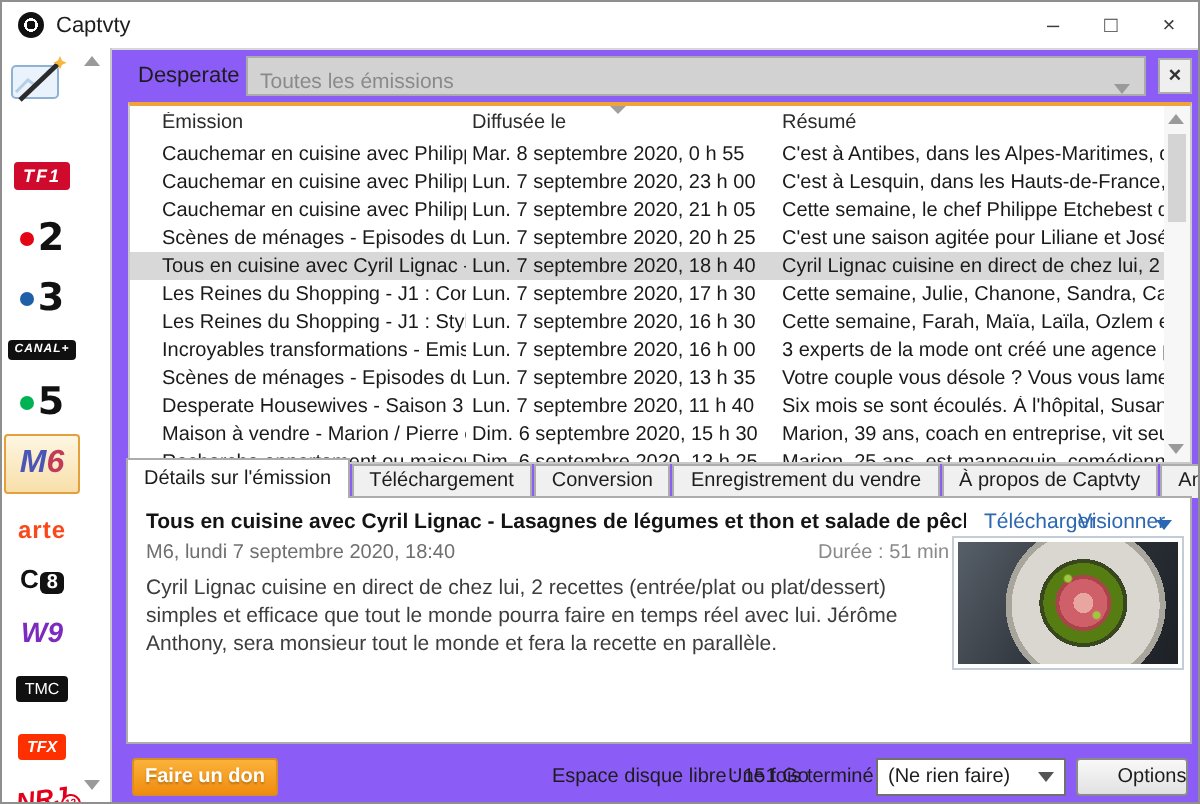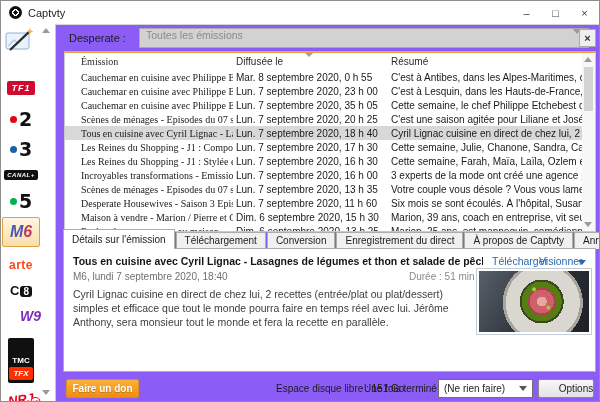--- a/index.html
+++ b/index.html
@@ -24,37 +24,37 @@
   .dot{display:inline-block;width:7px;height:7px;border-radius:50%;margin-right:2px;}
   .num{font-weight:bold;font-size:19px;color:#111;font-family:"DejaVu Sans",sans-serif;}
   .logo-canal{display:inline-block;background:#101010;color:#fff;font-weight:bold;font-style:italic;font-size:6px;padding:2px 3px;border-radius:2px;letter-spacing:.5px;}
   .m6box{left:1px;width:38px;height:30px;border:1px solid #e3a03c;border-radius:2px;background:linear-gradient(#fdf6e2,#f8dfa9);box-sizing:border-box;}
   .logo-m6{font-weight:bold;font-style:italic;font-size:16px;color:#4a55b8;}
   .logo-m6 .six{color:#c23a5a;}
   .logo-arte{font-weight:bold;font-size:12px;color:#fa481c;letter-spacing:.5px;}
   .logo-c8 .c{font-weight:bold;font-size:13px;color:#111;}
   .logo-c8 .eight{display:inline-block;background:#111;color:#fff;font-weight:bold;font-size:10px;padding:0 3px;border-radius:3px;margin-left:1px;}
   .logo-w9{font-weight:bold;font-size:14px;color:#7d2bbf;font-style:italic;}
-  .logo-tmc{display:inline-block;background:#101010;color:#fff;font-weight:bold;font-size:8px;padding:18px 4px;border-radius:2px;}
+  .logo-tmc{display:inline-block;background:#101010;color:#fff;font-weight:normal;font-size:8px;padding:2px 4px;border-radius:2px;}
   .logo-tfx{display:inline-block;background:#ff3000;color:#fff;font-weight:bold;font-style:italic;font-size:8px;padding:2px 4px;border-radius:2px;}
   .logo-nrj{position:relative;font-weight:bold;font-style:italic;font-size:13px;color:#e3001b;transform:rotate(-8deg);display:inline-block;}
   .logo-nrj .badge{position:absolute;right:-6px;bottom:-2px;background:#fff;border:1px solid #e3001b;color:#e3001b;font-size:5px;font-style:normal;border-radius:50%;width:8px;height:8px;line-height:8px;text-align:center;}
 
   
   .rubrique-label{position:absolute;left:68px;top:31px;font-size:11px;color:#1c1c1c;}
-  .rubrique-combo{position:absolute;left:122px;top:27px;width:450px;height:20px;background:#d2d2d2;border:1px solid #ababab;box-sizing:border-box;display:flex;align-items:flex-start;margin-left:16px;}
+  .rubrique-combo{position:absolute;left:122px;top:27px;width:450px;height:20px;background:#d2d2d2;border:1px solid #ababab;box-sizing:border-box;display:flex;align-items:flex-end;}
   .rubrique-combo .val{font-size:10.5px;color:#8a8a8a;padding-left:6px;white-space:nowrap;overflow:hidden;flex:1;}
   .combo-caret{width:0;height:0;border-left:4px solid transparent;border-right:4px solid transparent;border-top:5px solid #9a9a9a;margin-right:7px;}
   .rubrique-clear{position:absolute;left:578px;top:28px;width:17px;height:18px;background:#efefef;border:1px solid #ababab;box-sizing:border-box;text-align:center;line-height:16px;font-size:11px;font-weight:bold;color:#333;}
 
   
   .listview{position:absolute;left:63px;top:50px;width:532px;height:181px;background:#fff;border:1px solid #c9c9c9;border-top:2px solid #efa33b;box-sizing:border-box;overflow:hidden;}
   .lv-header{position:relative;display:flex;height:17px;align-items:center;font-size:10px;color:#2b2b2b;}
   .cell{white-space:nowrap;overflow:hidden;box-sizing:border-box;display:block;}
-  .c1{width:168px;padding-left:16px;flex:none;font-family:Liberation Serif, serif;}
+  .c1{width:168px;padding-left:16px;flex:none;}
   .c2{width:152px;padding-left:3px;flex:none;}
   .c3{flex:1;padding-left:6px;padding-right:14px;}
   .sort-caret{position:absolute;left:240px;top:0;width:0;height:0;border-left:4px solid transparent;border-right:4px solid transparent;border-top:4px solid #9f9f9f;}
   .lv-row{display:flex;height:14px;align-items:center;font-size:10px;color:#1a1a1a;}
   .lv-row.selected{background:#d8d8d8;}
   .lv-scrollbar{position:absolute;right:0;top:0;bottom:0;width:13px;background:#f7f7f7;}
   .lv-up{position:absolute;right:3px;top:4px;width:0;height:0;border-left:4px solid transparent;border-right:4px solid transparent;border-bottom:5px solid #9a9a9a;}
   .lv-down{position:absolute;right:3px;bottom:4px;width:0;height:0;border-left:4px solid transparent;border-right:4px solid transparent;border-top:5px solid #9a9a9a;}
   .lv-thumb{position:absolute;right:2px;top:14px;width:9px;height:44px;background:#d4d4d4;}
 
@@ -139,21 +139,21 @@
     </div>
     <div class="ch m6box" style="top:193px;">
       <span class="logo-m6"><span>M</span><span class="six">6</span></span>
     </div>
     <div class="ch" style="top:234px;">
       <span class="logo-arte">arte</span>
     </div>
     <div class="ch" style="top:257px;">
       <span class="logo-c8"><span class="c">C</span><span class="eight">8</span></span>
     </div>
-    <div class="ch" style="top:284px;justify-content:flex-end;">
+    <div class="ch" style="top:284px;">
       <span class="logo-w9">W9</span>
     </div>
     <div class="ch" style="top:314px;">
       <span class="logo-tmc">TMC</span>
     </div>
     <div class="ch" style="top:343px;">
       <span class="logo-tfx">TFX</span>
     </div>
     <div class="ch" style="top:368px;">
       <span class="logo-nrj"><span>NRJ</span><span class="badge">12</span></span>
@@ -181,21 +181,21 @@
           <span class="cell c2">Mar. 8 septembre 2020, 0 h 55</span>
           <span class="cell c3">C'est à Antibes, dans les Alpes-Maritimes, que Romain et ...</span>
         </div>
         <div class="lv-row">
           <span class="cell c1">Cauchemar en cuisine avec Philippe Et...</span>
           <span class="cell c2">Lun. 7 septembre 2020, 23 h 00</span>
           <span class="cell c3">C'est à Lesquin, dans les Hauts-de-France, que Marie-Cla...</span>
         </div>
         <div class="lv-row">
           <span class="cell c1">Cauchemar en cuisine avec Philippe Et...</span>
-          <span class="cell c2">Lun. 7 septembre 2020, 35 h 05</span>
+          <span class="cell c2">Lun. 7 septembre 2020, 21 h 05</span>
           <span class="cell c3">Cette semaine, le chef Philippe Etchebest débarque à Sain...</span>
         </div>
         <div class="lv-row">
           <span class="cell c1">Scènes de ménages - Episodes du 07 s...</span>
           <span class="cell c2">Lun. 7 septembre 2020, 20 h 25</span>
           <span class="cell c3">C'est une saison agitée pour Liliane et José entre la résiden...</span>
         </div>
         <div class="lv-row selected">
           <span class="cell c1">Tous en cuisine avec Cyril Lignac - Las...</span>
           <span class="cell c2">Lun. 7 septembre 2020, 18 h 40</span>
@@ -216,21 +216,21 @@
           <span class="cell c2">Lun. 7 septembre 2020, 16 h 00</span>
           <span class="cell c3">3 experts de la mode ont créé une agence pas comme les ...</span>
         </div>
         <div class="lv-row">
           <span class="cell c1">Scènes de ménages - Episodes du 07 s...</span>
           <span class="cell c2">Lun. 7 septembre 2020, 13 h 35</span>
           <span class="cell c3">Votre couple vous désole ? Vous vous lamentez de vivre se...</span>
         </div>
         <div class="lv-row">
           <span class="cell c1">Desperate Housewives - Saison 3 Episo...</span>
-          <span class="cell c2">Lun. 7 septembre 2020, 11 h 60</span>
+          <span class="cell c2">Lun. 7 septembre 2020, 11 h 40</span>
           <span class="cell c3">Six mois se sont écoulés. À l'hôpital, Susan veille Mike jou...</span>
         </div>
         <div class="lv-row">
           <span class="cell c1">Maison à vendre - Marion / Pierre et C...</span>
           <span class="cell c2">Dim. 6 septembre 2020, 15 h 30</span>
           <span class="cell c3">Marion, 39 ans, coach en entreprise, vit seule dans un app...</span>
         </div>
         <div class="lv-row">
           <span class="cell c1">Recherche appartement ou maison...</span>
           <span class="cell c2">Dim. 6 septembre 2020, 13 h 25</span>
@@ -241,21 +241,21 @@
       <span class="lv-up"></span>
       <span class="lv-thumb"></span>
       <span class="lv-down"></span>
     </div>
   </div>
 
   <div class="tabs">
       <div class="tab active">Détails sur l'émission</div>
       <div class="tab">Téléchargement</div>
       <div class="tab">Conversion</div>
-      <div class="tab">Enregistrement du direct</div>
+      <div class="tab">Enregistrement du vendre</div>
       <div class="tab">À propos de Captvty</div>
       <div class="tab">Annonces</div>
     </div>
 
   <div class="details">
     <div class="d-title">Tous en cuisine avec Cyril Lignac - Lasagnes de légumes et thon et salade de pêches</div>
     <span class="d-link d-dl">Télécharger</span>
     <span class="d-link d-watch">Visionner</span>
     <span class="watch-caret"></span>
     <div class="d-meta">M6, lundi 7 septembre 2020, 18:40</div>

